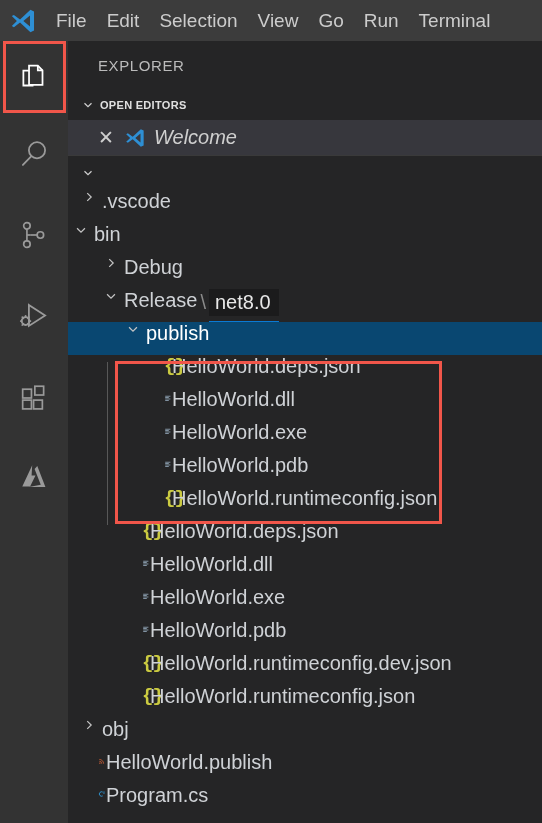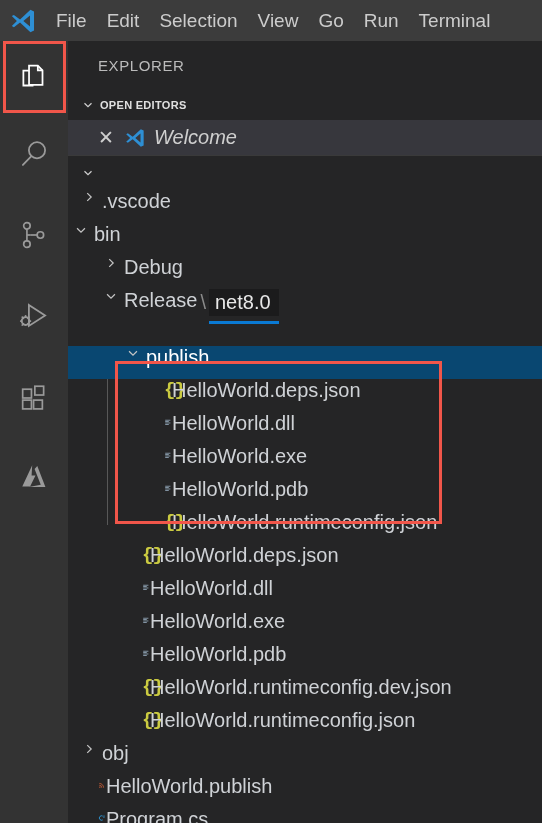--- a/index.html
+++ b/index.html
@@ -251,21 +251,21 @@
             <svg width="14" height="14" viewBox="0 0 16 16" fill="none" stroke="#c5c5c5" stroke-width="1.4">
               <path d="M3.5 6 L8 10.5 L12.5 6"></path>
             </svg>
           </span>
           <span class="label">Release</span>
           <span class="compact-seg">
             <span class="slash">\</span>
             <span class="seg-hl">net8.0<span class="seg-underline"></span></span>
           </span>
         </div>
-        <div class="row selected" style="padding-left: 52px; margin-top: 24px;">
+        <div class="row selected" style="padding-left: 52px;">
           <span class="arrow">
             <svg width="14" height="14" viewBox="0 0 16 16" fill="none" stroke="#c5c5c5" stroke-width="1.4">
               <path d="M3.5 6 L8 10.5 L12.5 6"></path>
             </svg>
           </span>
           <span class="label">publish</span>
         </div>
         <div class="row" style="padding-left: 74px;">
           <span class="ficon" style="padding-left: 22px;">
             <span class="json-brace">{}</span>

